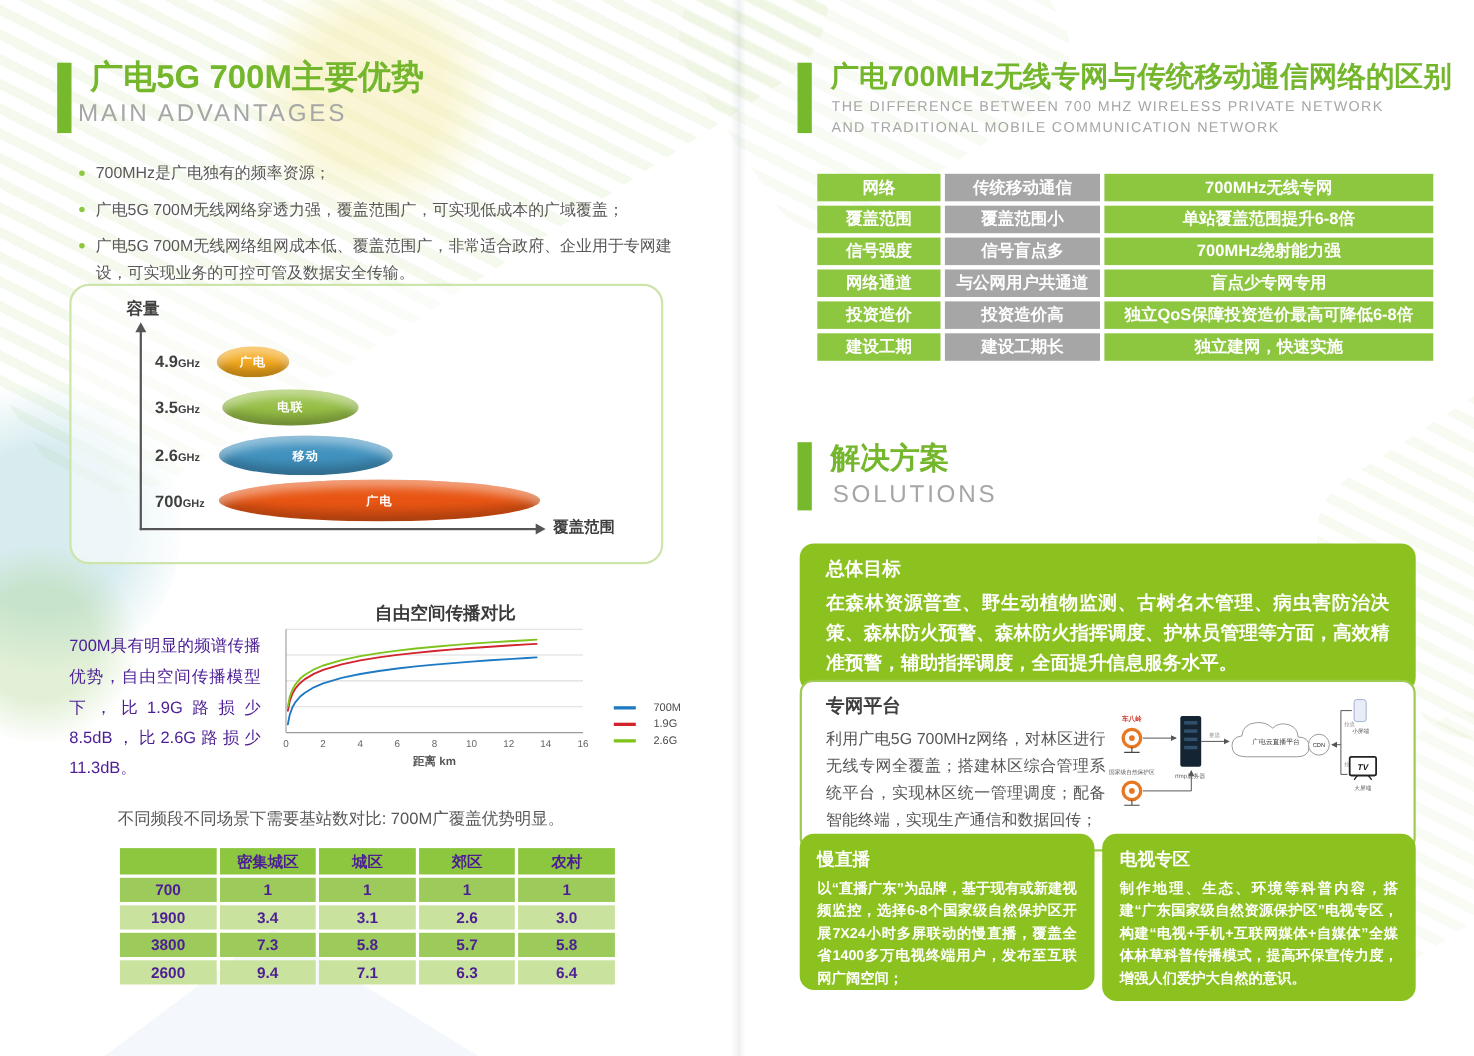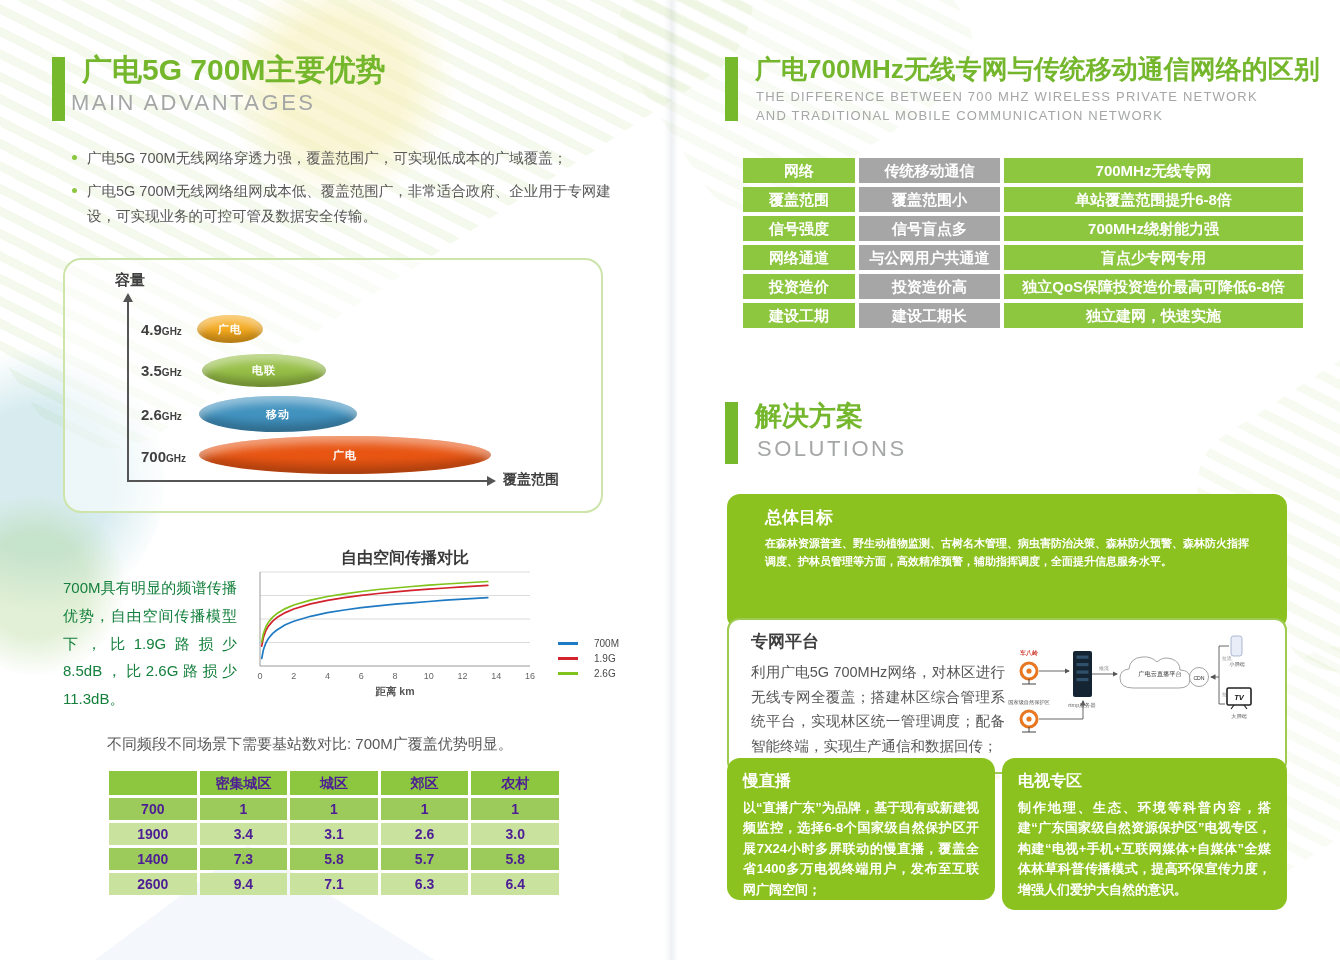--- a/index.html
+++ b/index.html
@@ -43,21 +43,21 @@
   .axis-h{position:absolute;left:62px;top:220px;width:366px;height:2px;background:#555;}
   .axis-h:after{content:"";position:absolute;right:-8px;top:-4px;border:5px solid transparent;border-left:9px solid #555;}
   .freq{position:absolute;left:76px;width:60px;font-size:15px;font-weight:bold;color:#3f3f3f;white-space:nowrap;}
   .freq small{font-size:10px;}
   .cap-ellipse{position:absolute;border-radius:50%;display:flex;align-items:center;justify-content:center;
       color:#fff;font-weight:bold;font-size:11px;letter-spacing:1px;
       box-shadow:inset 0 7px 9px rgba(255,255,255,.45),inset 0 -7px 10px rgba(0,0,0,.18);}
   
   .prop-title{position:absolute;left:260px;top:548px;width:290px;text-align:center;font-size:16px;
       font-weight:bold;color:#3a3a3a;z-index:1;}
-  .prop-side{position:absolute;left:63px;top:574px;width:174px;font-size:15px;color:#15803d;line-height:1.85;
+  .prop-side{position:absolute;left:63px;top:574px;width:174px;font-size:15px;color:#4c1d95;line-height:1.85;
       text-align:justify;z-index:1;}
   #prop-chart{position:absolute;left:246px;top:566px;z-index:1;}
   #prop-legend{position:absolute;left:558px;top:638px;z-index:1;}
   #prop-legend .lg-row{display:flex;align-items:center;gap:16px;margin-bottom:4px;}
   #prop-legend .sw{width:20px;height:3px;}
   #prop-legend .lt{font-size:10px;color:#4a4a4a;}
   
   .tbl-caption{position:absolute;left:107px;top:735px;font-size:15px;color:#595757;z-index:1;}
   #station-table{position:absolute;left:109px;top:771px;width:450px;display:grid;
       grid-template-columns:repeat(5,1fr);gap:3px;z-index:1;}
@@ -68,23 +68,23 @@
   
   #diff-table{position:absolute;left:727px;top:158px;width:560px;display:grid;
       grid-template-columns:112px 141px 299px;gap:4px;z-index:1;padding-left:16px;}
   .df-cell{height:25px;line-height:25px;text-align:center;color:#fff;font-weight:bold;font-size:15px;white-space:nowrap;overflow:hidden;}
   .df-g{background:#8dc63f;}
   .df-grey{background:#a6a6a6;}
   
   .gbox{position:absolute;background:#8cc21f;border-radius:13px;color:#fff;z-index:1;}
   .gbox h3{margin:0 0 6px 0;font-weight:bold;}
   .gbox p{margin:0;font-weight:bold;text-align:justify;}
-  #goal-box{left:727px;top:494px;width:560px;height:135px;padding:12px 38px 0;}
+  #goal-box{left:727px;top:494px;width:560px;height:135px;padding:12px 24px 0;}
   #goal-box h3{font-size:17px;}
-  #goal-box p{font-size:11px;line-height:1.6;}
+  #goal-box p{font-size:17px;line-height:1.6;}
   #slow-box{left:727px;top:758px;width:268px;height:142px;padding:13px 16px 0;}
   #tv-box{left:1002px;top:758px;width:285px;height:152px;padding:13px 16px 0;}
   #slow-box h3,#tv-box h3{font-size:16px;}
   #slow-box p,#tv-box p{font-size:13px;line-height:1.57;}
   
   #platform-box{position:absolute;left:727px;top:618px;width:560px;height:156px;background:#fff;
       border:2px solid #9ccb4f;border-radius:12px;z-index:1;}
   #platform-box h3{position:absolute;left:22px;top:10px;margin:0;font-size:17px;font-weight:bold;color:#3f3f3f;}
   .pf-body{position:absolute;left:22px;top:40px;width:254px;font-size:14.5px;color:#565656;line-height:1.7;
       text-align:justify;margin:0;}
@@ -105,20 +105,24 @@
   <div class="deco blob-teal"></div>
   <div class="deco blob-green"></div>
   <div class="deco blue-poly"></div>
   <div class="deco fold"></div>
 
   <div class="bar" style="left:52px;top:57px;height:64px;"></div>
   <h1 class="cn-title" style="left:82px;top:50px;font-size:30px;">广电5G 700M主要优势</h1>
   <div class="en-sub" style="left:71px;top:90px;font-size:22px;">MAIN ADVANTAGES</div>
 
   <ul id="advantages">
+      <li>
+        <span class="dot"></span>
+        <span>700MHz是广电独有的频率资源；</span>
+      </li>
       <li>
         <span class="dot"></span>
         <span>广电5G 700M无线网络穿透力强，覆盖范围广，可实现低成本的广域覆盖；</span>
       </li>
       <li>
         <span class="dot"></span>
         <span>广电5G 700M无线网络组网成本低、覆盖范围广，非常适合政府、企业用于专网建设，可实现业务的可控可管及数据安全传输。</span>
       </li>
     </ul>
 
@@ -195,21 +199,21 @@
       <div class="st-cell t-mid">700</div>
       <div class="st-cell t-mid">1</div>
       <div class="st-cell t-mid">1</div>
       <div class="st-cell t-mid">1</div>
       <div class="st-cell t-mid">1</div>
       <div class="st-cell t-lite">1900</div>
       <div class="st-cell t-lite">3.4</div>
       <div class="st-cell t-lite">3.1</div>
       <div class="st-cell t-lite">2.6</div>
       <div class="st-cell t-lite">3.0</div>
-      <div class="st-cell t-mid">1400</div>
+      <div class="st-cell t-mid">3800</div>
       <div class="st-cell t-mid">7.3</div>
       <div class="st-cell t-mid">5.8</div>
       <div class="st-cell t-mid">5.7</div>
       <div class="st-cell t-mid">5.8</div>
       <div class="st-cell t-lite">2600</div>
       <div class="st-cell t-lite">9.4</div>
       <div class="st-cell t-lite">7.1</div>
       <div class="st-cell t-lite">6.3</div>
       <div class="st-cell t-lite">6.4</div>
     </div>

